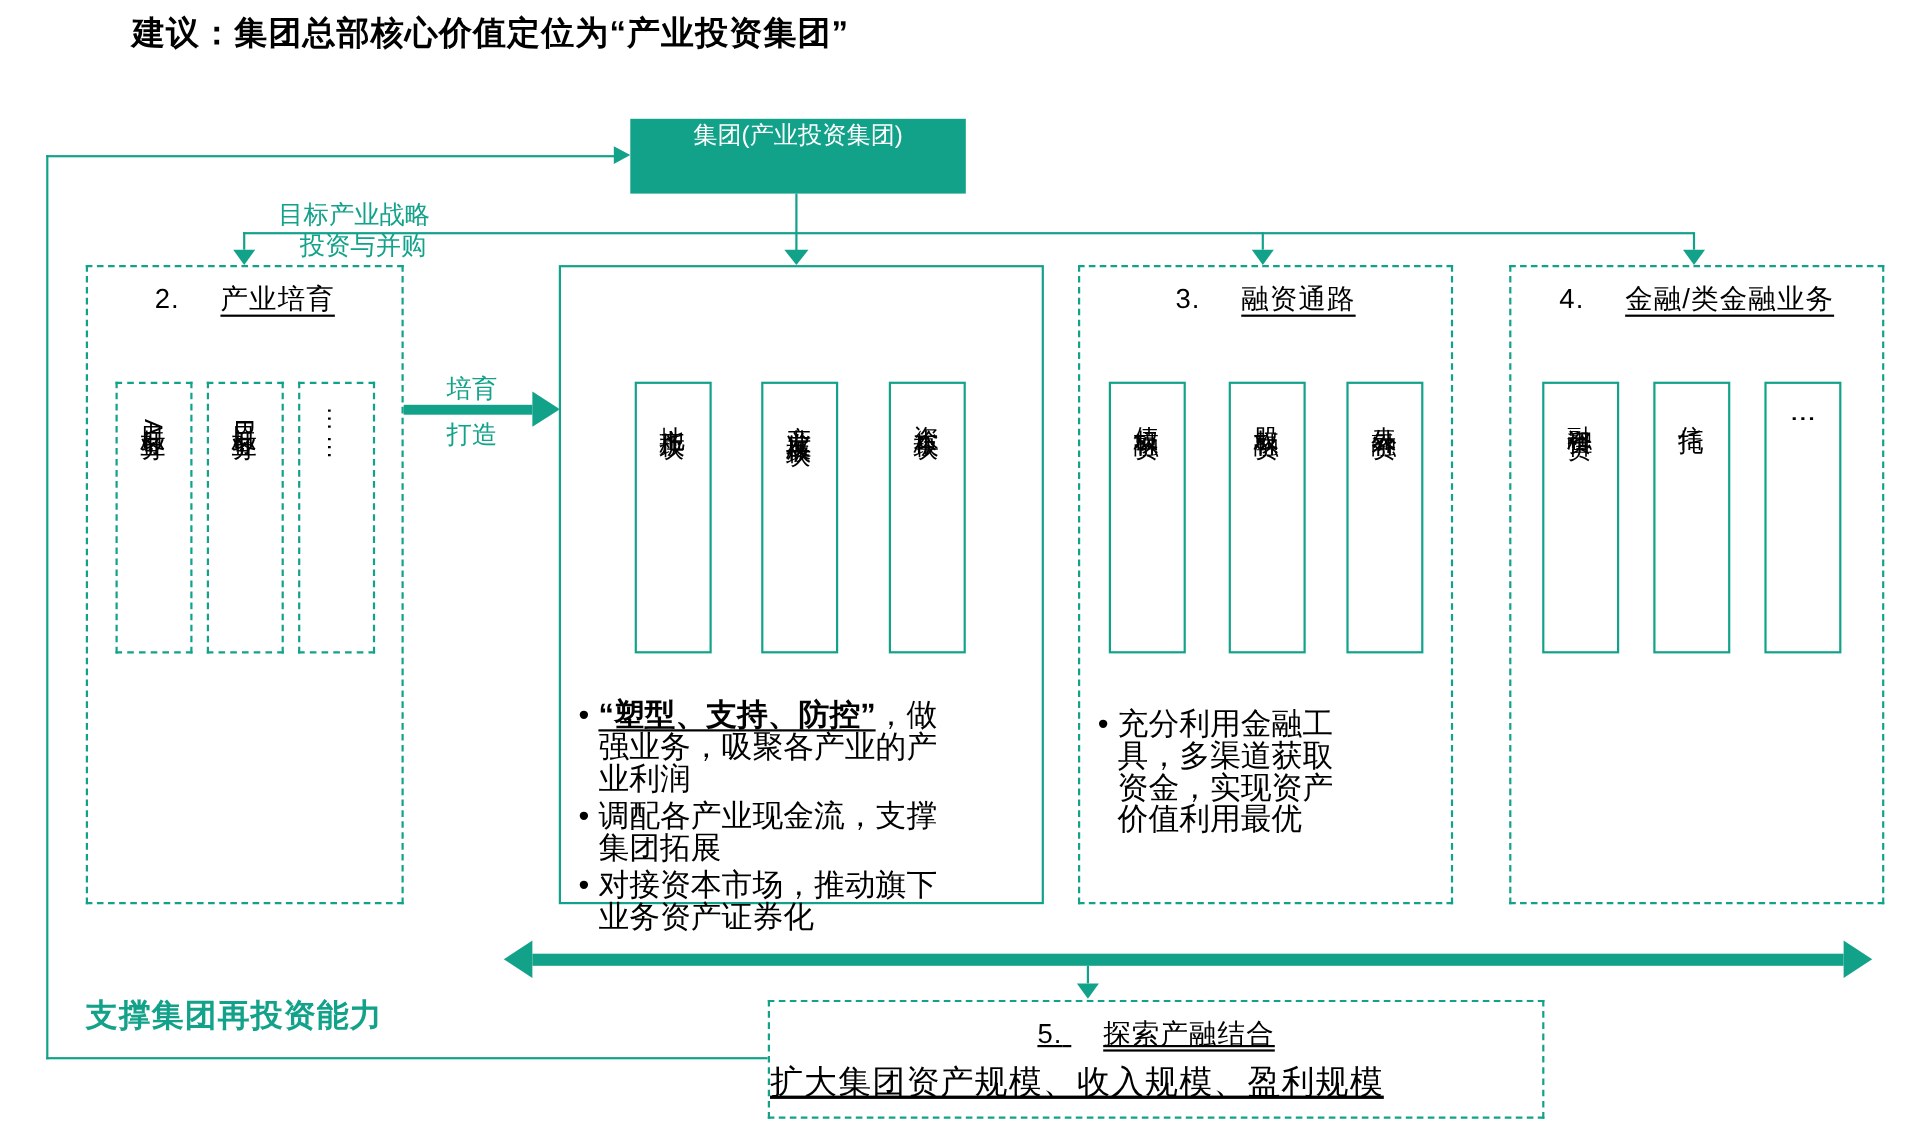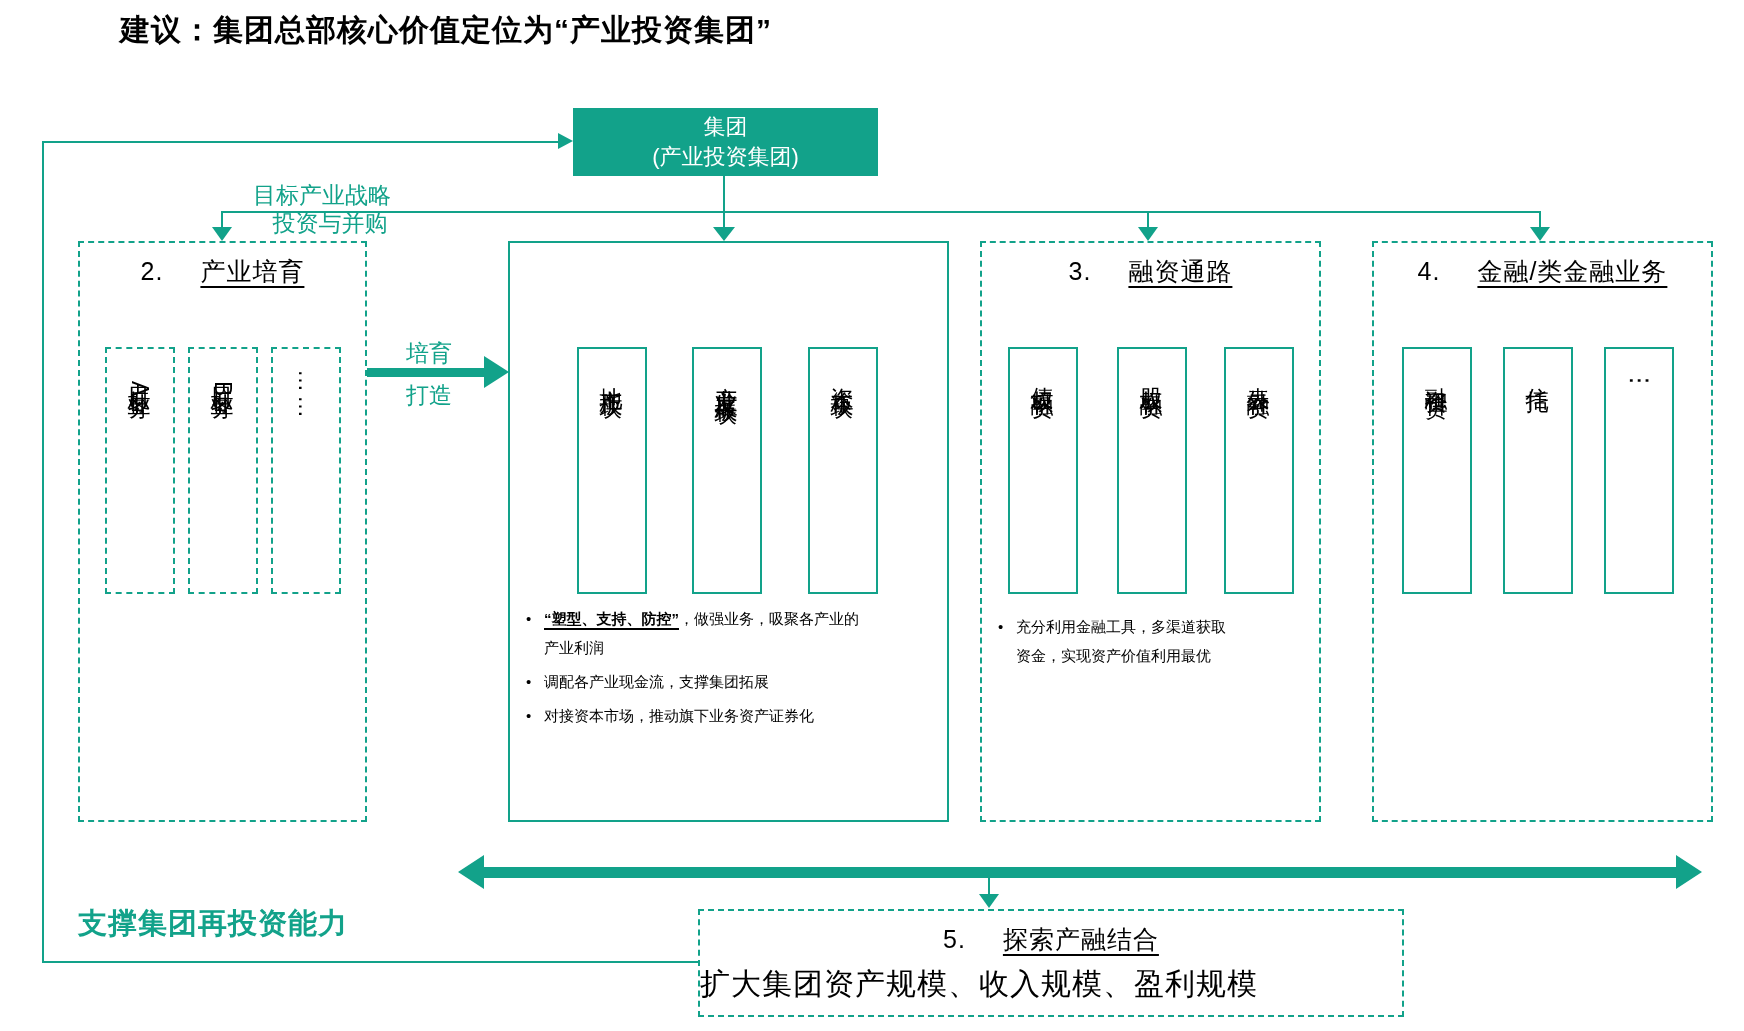--- a/index.html
+++ b/index.html
@@ -6,21 +6,21 @@
   #canvas{position:relative;width:1744px;height:1031px;background:#ffffff;
           font-family:"Liberation Sans",sans-serif;color:#000;overflow:hidden;padding-left:28px;}
   .abs{position:absolute;}
   
   .title{left:120px;top:10px;font-size:30px;font-weight:600;letter-spacing:1px;white-space:nowrap;}
   .title .em{font-weight:800;}
   .subtitle{left:148px;top:52px;font-size:21px;font-weight:500;letter-spacing:1px;white-space:nowrap;}
   
   .group-box{left:573px;top:108px;width:305px;height:68px;background:var(--teal);
              color:#fff;text-align:center;font-size:22px;line-height:30px;font-weight:500;
-             display:flex;flex-direction:column;justify-content:center;}
+             display:flex;flex-direction:row;justify-content:center;}
   
   .hline,.vline{background:var(--teal);}
   .thick{background:var(--teal);}
   
   .ar-right{width:0;height:0;border-top:8px solid transparent;border-bottom:8px solid transparent;border-left:15px solid var(--teal);}
   .ar-down{width:0;height:0;border-left:10px solid transparent;border-right:10px solid transparent;border-top:14px solid var(--teal);}
   .ar-down-big{width:0;height:0;border-left:11px solid transparent;border-right:11px solid transparent;border-top:14px solid var(--teal);}
   .ar-left-fat{width:0;height:0;border-top:17px solid transparent;border-bottom:17px solid transparent;border-right:26px solid var(--teal);}
   .ar-right-fat{width:0;height:0;border-top:17px solid transparent;border-bottom:17px solid transparent;border-left:26px solid var(--teal);}
   .ar-right-cult{width:0;height:0;border-top:16px solid transparent;border-bottom:16px solid transparent;border-left:25px solid var(--teal);}
@@ -31,21 +31,21 @@
   .sec-title{text-align:center;margin-top:12px;font-size:25px;font-weight:500;letter-spacing:1px;}
   .sec-title .t{text-decoration:underline;text-underline-offset:6px;text-decoration-thickness:2px;margin-left:29px;}
   .sec-sub{text-align:center;margin-top:6px;font-size:24px;font-weight:500;letter-spacing:1px;
            text-decoration:underline;text-underline-offset:6px;text-decoration-thickness:2px;}
   
   .vcol{top:347px;height:243px;width:66px;display:flex;justify-content:center;background:#fff;}
   .vcol.dashed{border:2px dashed var(--teal);}
   .vcol.solid{border:2px solid var(--teal);}
   .vtext{writing-mode:vertical-rl;font-size:23px;letter-spacing:3px;padding-top:20px;font-weight:500;}
   
-  .bullets{font-size:15px;line-height:29px;font-weight:500;}
+  .bullets{font-size:28px;line-height:29px;font-weight:500;margin-top:31px;}
   .bullets .bi{position:relative;padding-left:20px;margin-bottom:5px;}
   .bullets .bi::before{content:"\2022";position:absolute;left:2px;top:0;}
   .bullets .lead{font-weight:800;text-decoration:underline;text-underline-offset:4px;text-decoration-thickness:2px;}
   
   .teal-label{color:var(--teal);font-size:23px;font-weight:500;line-height:28px;white-space:nowrap;}
   .reinvest{color:var(--teal);font-size:29px;font-weight:600;letter-spacing:1px;white-space:nowrap;}
 </style>
 </head>
 <body>
 
@@ -163,21 +163,21 @@
   </div>
 
   <div class="abs thick" style="left:484px;top:867px;width:1192px;height:11px;"></div>
   <div class="abs ar-left-fat" style="left:458px;top:855px;"></div>
   <div class="abs ar-right-fat" style="left:1676px;top:855px;"></div>
   <div class="abs vline" style="left:988px;top:878px;width:2px;height:16px;"></div>
   <div class="abs ar-down" style="left:979px;top:894px;"></div>
 
   <div class="abs reinvest" style="left:78px;top:904px;">支撑集团再投资能力</div>
 
-  <div class="abs sec dashed" style="left:698px;top:909px;width:702px;height:104px;">
+  <div class="abs sec dashed" style="left:698px;top:909px;width:702px;height:104px;text-decoration:underline;">
     <div class="sec-title">
       <span>5.</span>
       <span class="t">探索产融结合</span>
     </div>
     <div style="text-align:left;margin-top:8px;font-size:30px;font-weight:500;letter-spacing:1px;">扩大集团资产规模、收入规模、盈利规模</div>
   </div>
 
 </div>
 
 </body></html>

